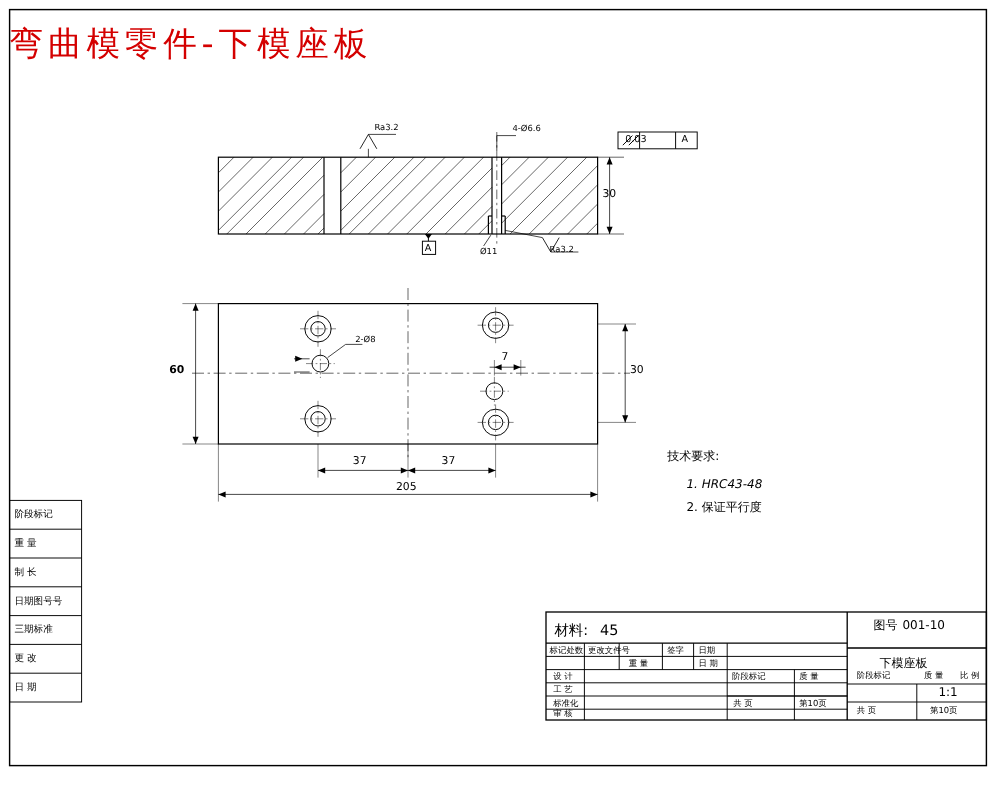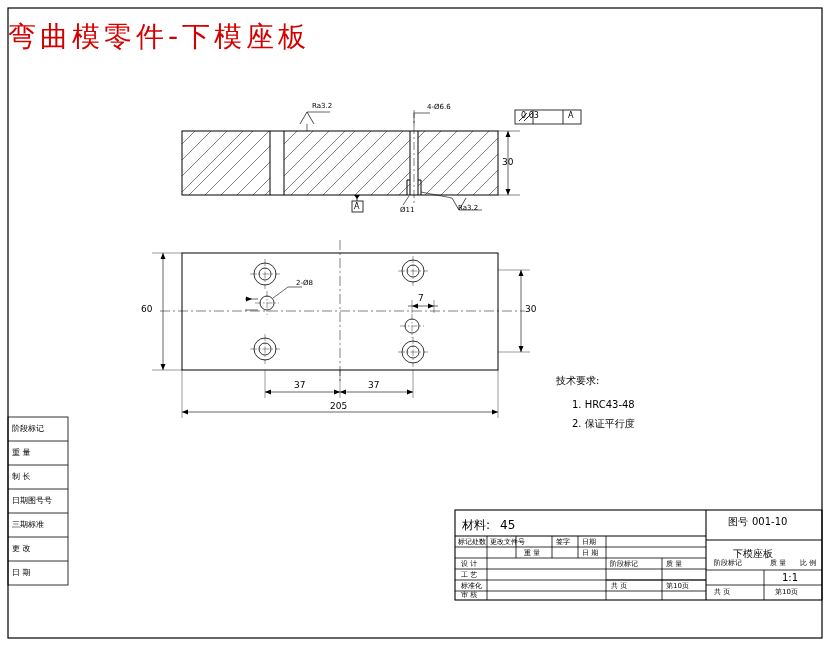--- a/index.html
+++ b/index.html
@@ -258,30 +258,30 @@
 
   <div class="lbl" style="left:312px; top:103px;">Ra3.2</div>
   <div class="lbl" style="left:427px; top:104px;">4-Ø6.6</div>
   <div class="lbl sz8" style="left:521px; top:112px;">0.03</div>
   <div class="lbl sz8" style="left:568px; top:112px;">A</div>
   <div class="lbl sz9" style="left:502px; top:158px;">30</div>
   <div class="lbl sz8" style="left:354px; top:203px;">A</div>
   <div class="lbl" style="left:400px; top:207px;">Ø11</div>
   <div class="lbl" style="left:458px; top:205px;">Ra3.2</div>
 
-  <div class="lbl sz9" style="left:141px; top:305px;">60</div>
+  <div class="lbl sz9" style="left:141px; top:305px;font-weight:bold;">60</div>
   <div class="lbl sz9" style="left:525px; top:305px;">30</div>
   <div class="lbl sz9" style="left:294px; top:381px;">37</div>
   <div class="lbl sz9" style="left:368px; top:381px;">37</div>
   <div class="lbl sz9" style="left:330px; top:402px;">205</div>
   <div class="lbl sz9" style="left:418px; top:294px;">7</div>
   <div class="lbl" style="left:296px; top:280px;">2-Ø8</div>
 
   <div class="lbl sz10" style="left:556px; top:376px;">技术要求:</div>
-  <div class="lbl sz10" style="left:572px; top:400px;">1. HRC43-48</div>
+  <div class="lbl sz10" style="left:572px; top:400px;font-style:italic;">1. HRC43-48</div>
   <div class="lbl sz10" style="left:572px; top:419px;">2. 保证平行度</div>
 
   <div class="lbl sz8" style="left:12px; top:425px;">阶段标记</div>
   <div class="lbl sz8" style="left:12px; top:449px;">重 量</div>
   <div class="lbl sz8" style="left:12px; top:473px;">制 长</div>
   <div class="lbl sz8" style="left:12px; top:497px;">日期图号号</div>
   <div class="lbl sz8" style="left:12px; top:521px;">三期标准</div>
   <div class="lbl sz8" style="left:12px; top:545px;">更 改</div>
   <div class="lbl sz8" style="left:12px; top:569px;">日 期</div>
 

